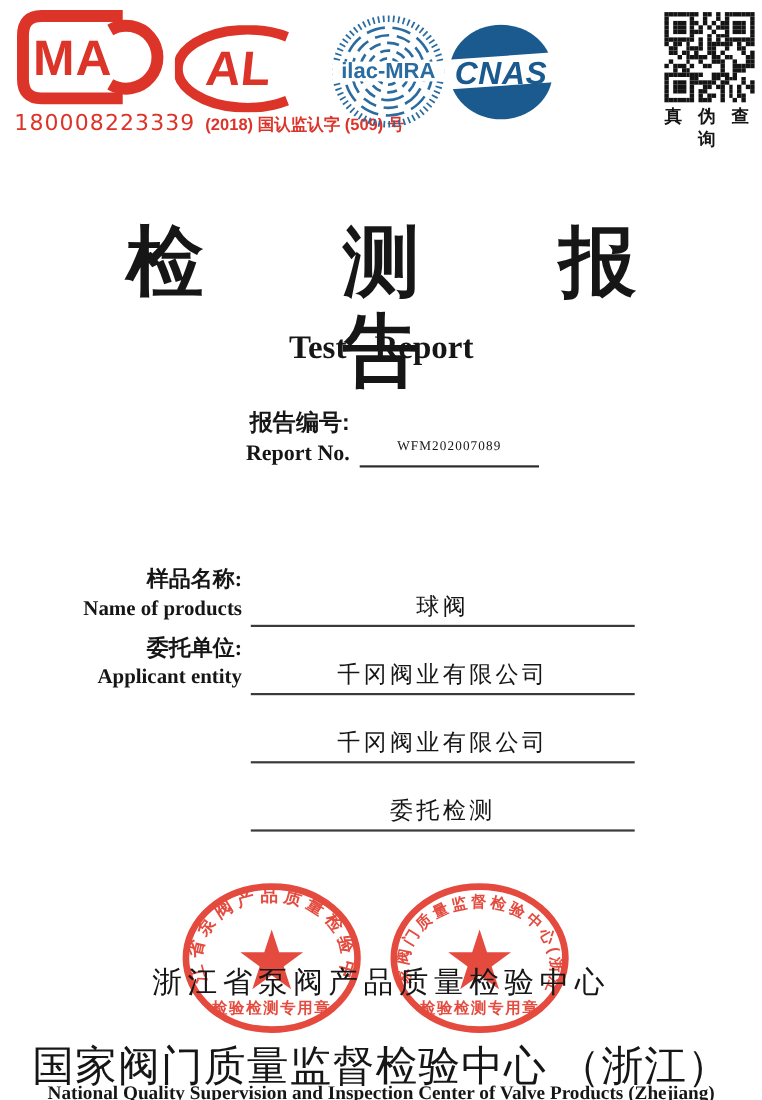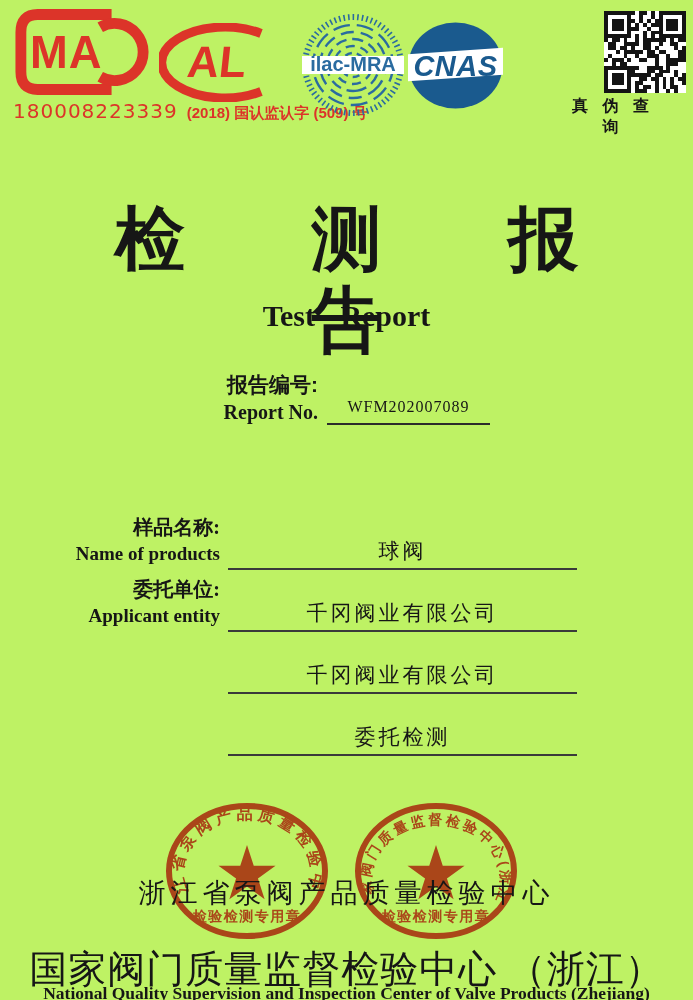--- a/index.html
+++ b/index.html
@@ -5,51 +5,51 @@
   :root{
     --red:#dc3429;
     --stamp:#e23a2d;
     --blue:#1a5a8e;
     --blue2:#2a6ba0;
     --ink:#161616;
   }
   html,body{margin:0;padding:0;background:#888;}
   .page{
     position:relative;width:693px;height:1000px;margin:0 auto;
-    background:#bef264;overflow:hidden;
+    background:#ffffff;overflow:hidden;
     font-family:"Liberation Serif","DejaVu Serif",serif;color:var(--ink);
   }
   .abs{position:absolute;}
 
   
   .cma-num{left:13px;top:99px;width:300px;white-space:nowrap;color:var(--red);}
   .cma-num .num{font-family:"DejaVu Sans","Liberation Sans",sans-serif;font-size:20px;letter-spacing:1px;}
   .cma-num .cert{font-family:"Liberation Sans",sans-serif;font-weight:bold;font-size:15px;margin-left:5px;}
   .cnas-lines{left:508px;top:19px;width:96px;color:#17568a;
     font-family:"Liberation Sans",sans-serif;font-weight:bold;line-height:18.6px;}
   .cnas-lines .zh{font-size:16px;}
   .cnas-lines .en{font-size:14.5px;}
   .qr{left:604px;top:11px;width:82px;height:82px;display:grid;grid-template-columns:repeat(21,1fr);grid-template-rows:repeat(21,1fr);background:#fff;}
   .qr i{display:block;}
   .qr .b{background:#141414;}
-  .qr-caption{left:566px;top:96px;width:94px;text-align:center;
+  .qr-caption{left:598px;top:96px;width:94px;text-align:center;
     font-family:"Liberation Sans",sans-serif;font-weight:bold;font-size:16px;letter-spacing:5px;}
 
   
   .title-zh{left:0;top:200px;width:100%;text-align:center;font-weight:bold;
     font-size:70px;letter-spacing:.78em;padding-left:.78em;box-sizing:border-box;line-height:1.15;}
   .title-en{left:0;top:299px;width:100%;text-align:center;font-weight:bold;
     font-size:30px;word-spacing:18px;}
 
   
   .rpt-label{right:375px;top:372px;text-align:right;}
   .rpt-label .zh{font-family:"Liberation Sans",sans-serif;font-weight:bold;font-size:21px;line-height:26px;}
   .rpt-label .en{font-weight:bold;font-size:20px;line-height:28px;}
   .rpt-value{left:327px;top:398px;width:163px;height:25px;text-align:center;
-    border-bottom:2px solid #2b2b2b;font-size:16px;letter-spacing:1px;}
+    border-bottom:2px solid #2b2b2b;font-size:12px;letter-spacing:1px;}
 
   
   .field-row{left:0;width:693px;height:56px;}
   .field-row .lbl{position:absolute;left:0;top:0;width:220px;text-align:right;}
   .field-row .lbl .zh{font-family:Liberation Serif, serif;font-weight:bold;font-size:20px;line-height:25px;}
   .field-row .lbl .en{font-weight:bold;font-size:19px;line-height:27px;}
   .field-row .val{position:absolute;left:228px;top:0;width:349px;height:53px;
     border-bottom:2px solid #3a3a3a;text-align:center;}
   .field-row .val span{position:absolute;left:0;bottom:3px;width:100%;
     font-size:21px;letter-spacing:3px;}

